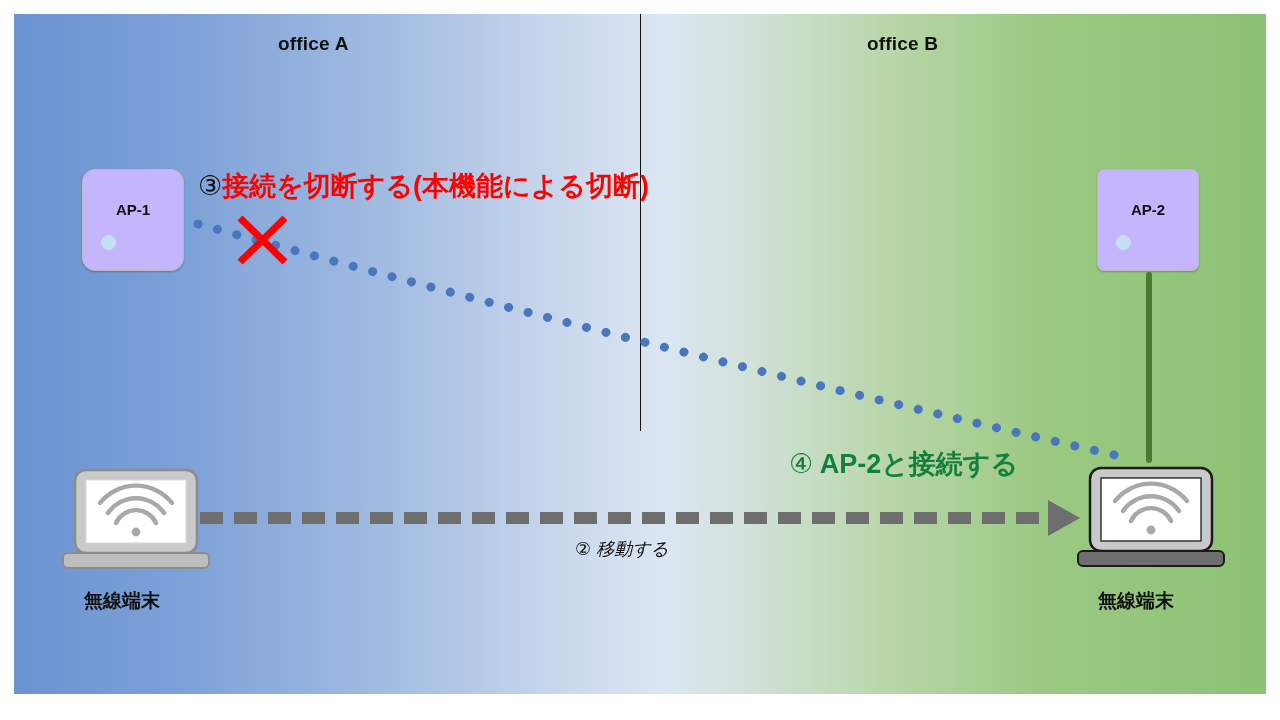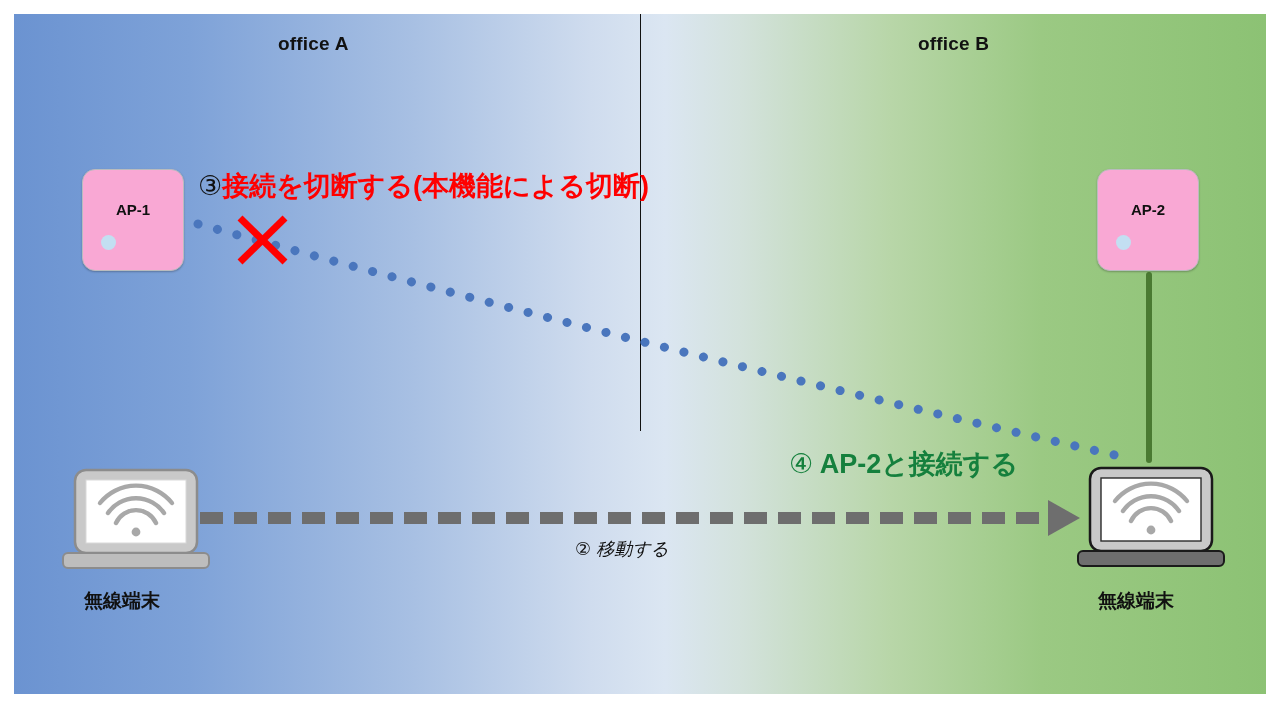--- a/index.html
+++ b/index.html
@@ -24,44 +24,44 @@
       #9bc983 82%,
       #8cc274 100%);
   }
 
   
   .office-label{
     position:absolute;font-size:19px;font-weight:bold;color:#111;
     letter-spacing:.2px;white-space:nowrap;
   }
   #officeA{left:278px;top:33px;}
-  #officeB{left:918px;top:33px;}
+  #officeB{left:867px;top:33px;}
 
   
   #divider{
     position:absolute;left:640px;top:14px;width:1px;height:417px;
     background:#111;
   }
 
   
   .ap-box{
     position:absolute;width:100px;height:100px;border-radius:13px;
-    background:#f9a8d4;border:1px solid #b9bcbe;
+    background:#c4b5fd;border:1px solid #b9bcbe;
     box-shadow:0 1px 2px rgba(0,0,0,.25);
   }
   .ap-label{
     position:absolute;left:0;right:0;top:31px;text-align:center;
     font-size:15px;font-weight:bold;color:#111;
   }
   .ap-led{
     position:absolute;left:18px;bottom:20px;width:15px;height:15px;
     border-radius:50%;background:#c3dff2;
   }
   #ap1{left:82px;top:169px;}
-  #ap2{left:1097px;top:169px;}
+  #ap2{left:1097px;top:169px;border-radius:7px;}
 
   
   #lines{position:absolute;left:0;top:0;width:1280px;height:720px;}
 
   
   .laptop{position:absolute;width:152px;height:104px;}
   #laptopLeft{left:60px;top:468px;}
   #laptopRight{left:1075px;top:466px;}
 
   

